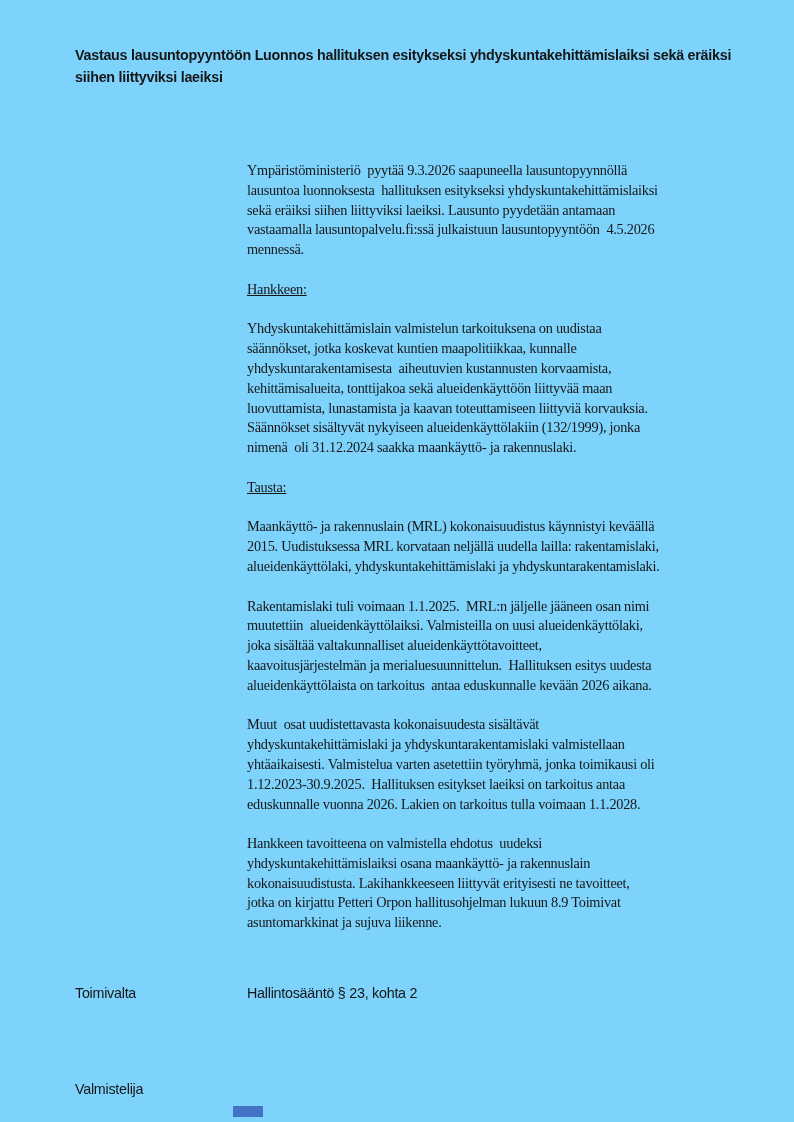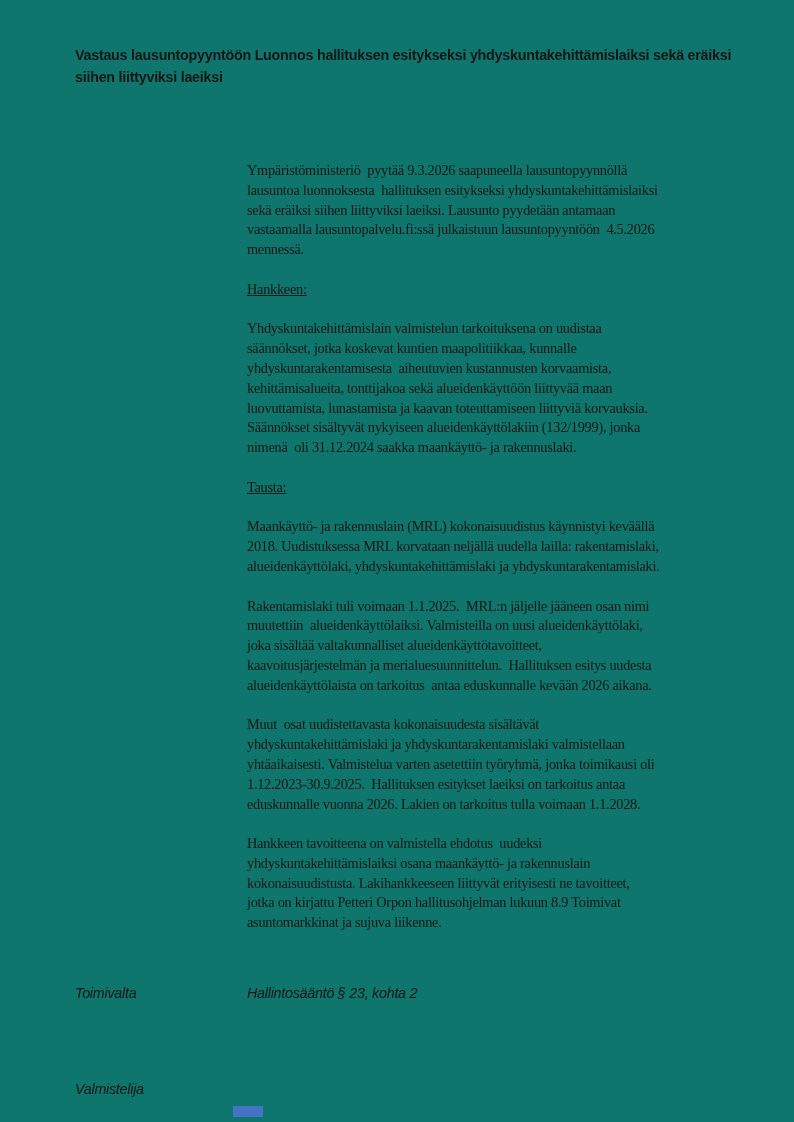--- a/index.html
+++ b/index.html
@@ -1,21 +1,21 @@
 <!DOCTYPE html>
 <html><head>
 <meta charset="utf-8">
 <style>
   html, body { margin: 0; padding: 0; background: #e8e8e8; }
   .page {
     position: relative;
     width: 794px;
     height: 1122px;
     margin: 0 auto;
-    background: #0f766e;
+    background: #7dd3fc;
     font-family: "Liberation Sans", sans-serif;
     color: #161616;
     font-size: 14.3px;
     letter-spacing: -0.25px;
     overflow: hidden;
   }
   .title {
     position: absolute;
     left: 75px;
     top: 44px;
@@ -45,21 +45,20 @@
   .section-heading {
     margin: 0 0 19.8px 0;
   }
   .section-heading span { text-decoration: underline; }
   .footer-row {
     position: absolute;
     left: 75px;
     width: 700px;
     line-height: 19.8px;
     display: flex;
-    font-style: italic;
   }
   .footer-row .label { width: 172px; flex: 0 0 172px; }
   .footer-row .value { white-space: pre-wrap; }
   .row-toimivalta { top: 984px; }
   .row-valmistelija { top: 1080px; }
   .redaction-box {
     position: absolute;
     left: 233px;
     top: 1106px;
     width: 30px;
@@ -91,21 +90,21 @@
 yhdyskuntarakentamisesta  aiheutuvien kustannusten korvaamista,
 kehittämisalueita, tonttijakoa sekä alueidenkäyttöön liittyvää maan
 luovuttamista, lunastamista ja kaavan toteuttamiseen liittyviä korvauksia.
 Säännökset sisältyvät nykyiseen alueidenkäyttölakiin (132/1999), jonka
 nimenä  oli 31.12.2024 saakka maankäyttö- ja rakennuslaki.</p>
 
     <div class="section-heading">
       <span>Tausta:</span>
     </div>
     <p class="para">Maankäyttö- ja rakennuslain (MRL) kokonaisuudistus käynnistyi keväällä
-2018. Uudistuksessa MRL korvataan neljällä uudella lailla: rakentamislaki,
+2015. Uudistuksessa MRL korvataan neljällä uudella lailla: rakentamislaki,
 alueidenkäyttölaki, yhdyskuntakehittämislaki ja yhdyskuntarakentamislaki.</p>
     <p class="para">Rakentamislaki tuli voimaan 1.1.2025.  MRL:n jäljelle jääneen osan nimi
 muutettiin  alueidenkäyttölaiksi. Valmisteilla on uusi alueidenkäyttölaki,
 joka sisältää valtakunnalliset alueidenkäyttötavoitteet,
 kaavoitusjärjestelmän ja merialuesuunnittelun.  Hallituksen esitys uudesta
 alueidenkäyttölaista on tarkoitus  antaa eduskunnalle kevään 2026 aikana.</p>
     <p class="para">Muut  osat uudistettavasta kokonaisuudesta sisältävät
 yhdyskuntakehittämislaki ja yhdyskuntarakentamislaki valmistellaan
 yhtäaikaisesti. Valmistelua varten asetettiin työryhmä, jonka toimikausi oli
 1.12.2023-30.9.2025.  Hallituksen esitykset laeiksi on tarkoitus antaa

